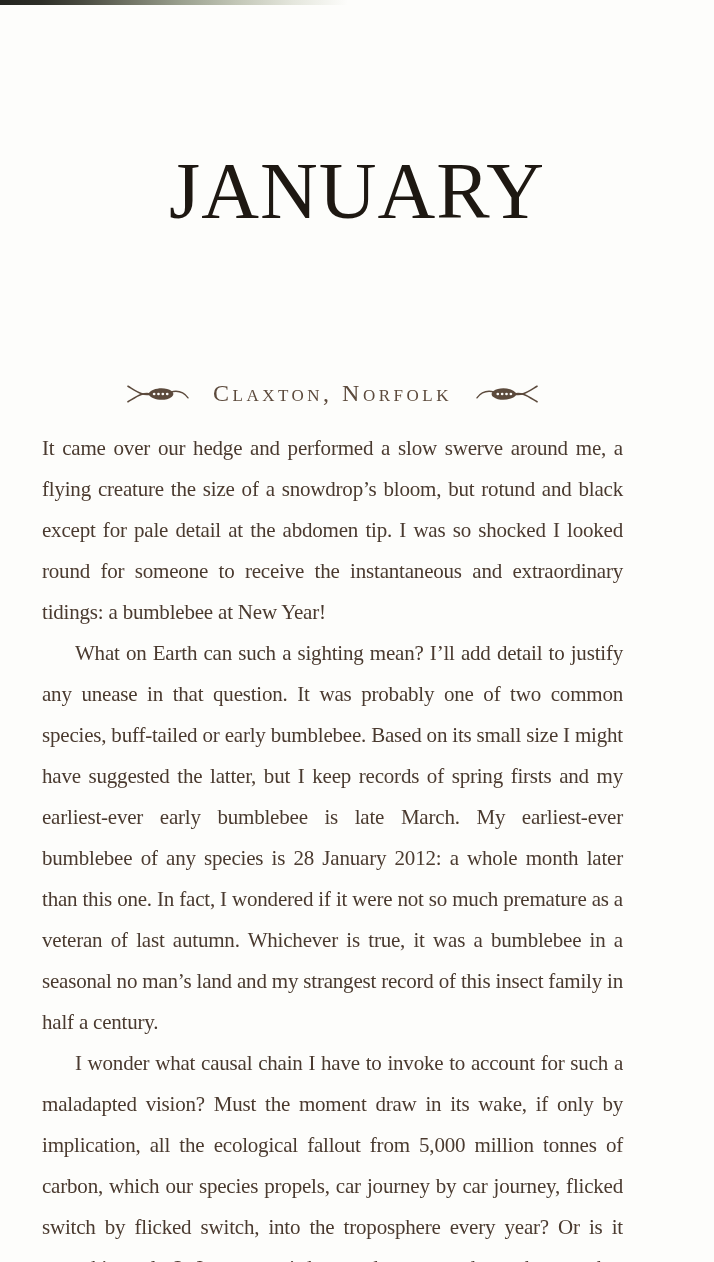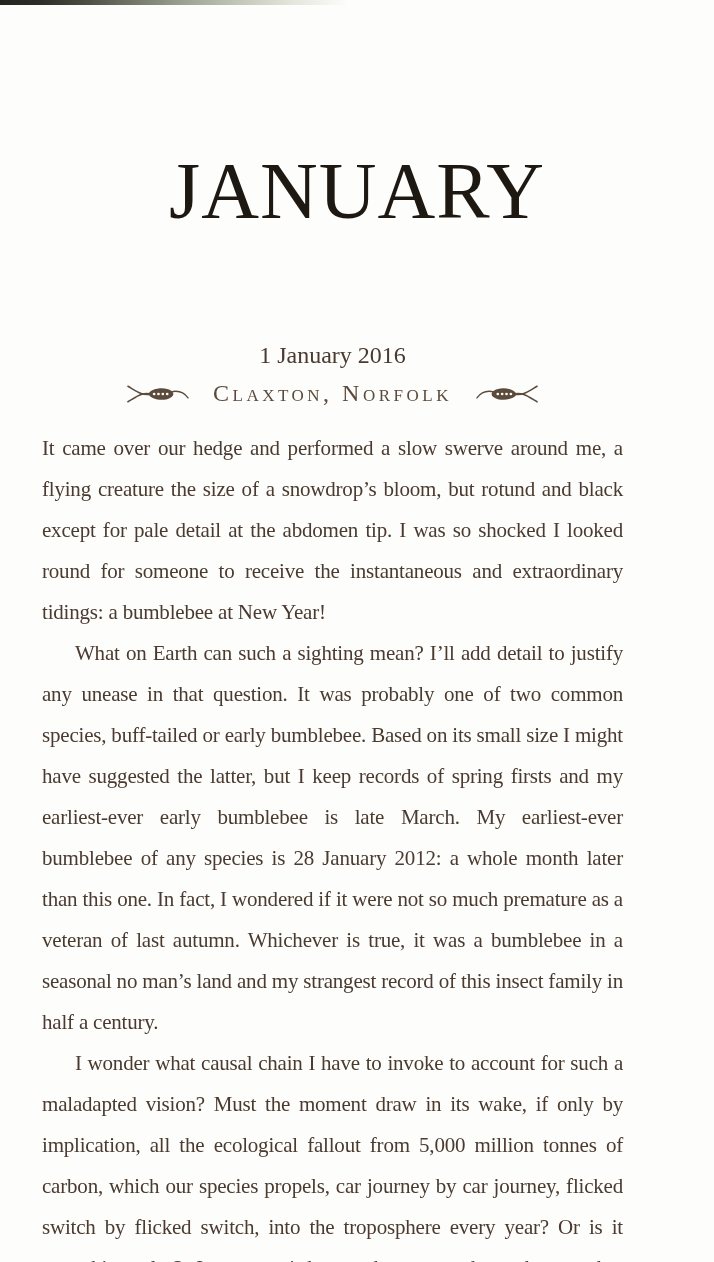--- a/index.html
+++ b/index.html
@@ -74,21 +74,20 @@
 </style>
 </head>
 <body>
 
 <div class="page">
 
   <div class="scan-artifact"></div>
 
   <h1 class="title">JANUARY</h1>
 
-  <div class="dateline">1 January 2016</div>
 
   <div class="locline">
     <svg class="fish left" viewBox="0 0 64 22" xmlns="http://www.w3.org/2000/svg">
       <path d="M1,3 C11,9 16,13 25,11" fill="none" stroke="currentColor" stroke-width="1.6" stroke-linecap="round"></path>
       <path d="M1,19 C11,13 16,9 25,11" fill="none" stroke="currentColor" stroke-width="1.6" stroke-linecap="round"></path>
       <path d="M22,11 C25,4.5 40,3 46,8 C48.5,9.8 48.5,12.6 46,14 C40,19 25,17.5 22,11 Z" fill="currentColor"></path>
       <path d="M45,9 C54,6.5 59,9.5 63,15" fill="none" stroke="currentColor" stroke-width="1.4" stroke-linecap="round"></path>
       <circle cx="28" cy="11" r="1.4" fill="#fdfdfb"></circle>
       <circle cx="32.5" cy="11" r="1.4" fill="#fdfdfb"></circle>
       <circle cx="37" cy="11" r="1.4" fill="#fdfdfb"></circle>

